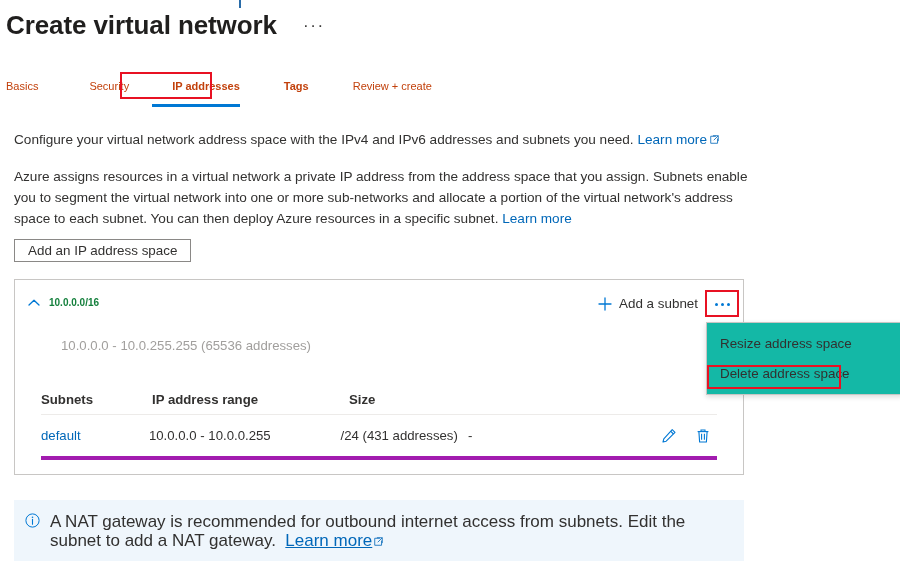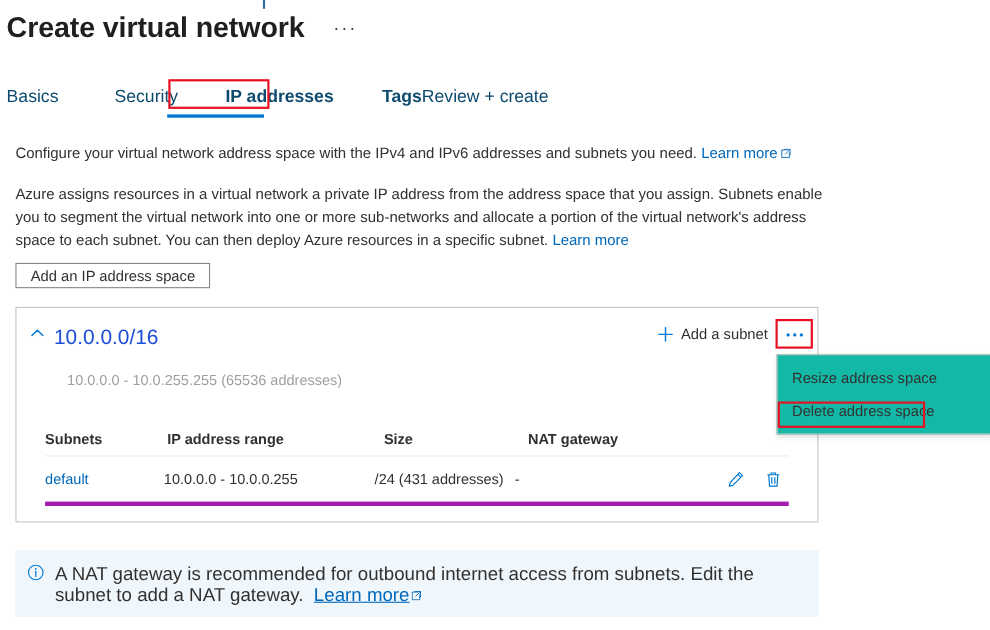--- a/index.html
+++ b/index.html
@@ -47,32 +47,32 @@
   }
 
   
   .tabs {
     position: absolute;
     left: 0px; top: 80px;
     display: flex;
     align-items: flex-start;
   }
   .tab {
-    font-size: 16px;
-    color: #0c4a6e;
+    font-size: 11px;
+    color: #c2410c;
     padding: 0 0 2px 0;
     white-space: nowrap;
     position: relative;
     text-align: right;
   }
   .tab-basics   { margin-left: 6px; }
   .tab-security { margin-left: 51px; }
   .tab-ipaddr   { margin-left: 43px; font-weight: 700; }
   .tab-tags     { margin-left: 44px; font-weight: bold; }
-  .tab-review   { }
+  .tab-review   { margin-left: 44px; }
 
   .tab-ipaddr-wrap {
     position: relative;
     display: inline-block;
   }
   .tab-hl-box {
     position: absolute;
     left: -9px; top: -8px;
     width: 92px; height: 27px;
     border: 2px solid #e81123;
@@ -139,22 +139,23 @@
   .chev-btn {
     position: absolute;
     left: 12px; top: 16px;
     width: 14px; height: 14px;
     cursor: pointer;
   }
   .chev-btn svg { display: block; }
   .addr-cidr {
     position: absolute;
     left: 34px; top: 17px;
-    font-size: 19px;
-    color: #1d4ed8;
+    font-size: 10px;
+    color: #15803d;
+    font-weight: bold;
   }
   .add-subnet {
     position: absolute;
     right: 45px; top: 16px;
     display: flex;
     align-items: center;
     cursor: pointer;
     white-space: nowrap;
   }
   .plus-ico {
@@ -358,21 +359,20 @@
     <div class="dots-hl"></div>
   </div>
 
   <div class="addr-range">10.0.0.0 - 10.0.255.255 (65536 addresses)</div>
 
   <div class="tbl">
     <div class="tbl-head">
       <div class="col-subnet">Subnets</div>
       <div class="col-range">IP address range</div>
       <div class="col-size">Size</div>
-      <div class="col-nat">NAT gateway</div>
       <div class="col-actions"></div>
     </div>
 
     <div class="tbl-row">
       <div class="col-subnet cell-link">default</div>
       <div class="col-range">10.0.0.0 - 10.0.0.255</div>
       <div class="col-size">/24 (431 addresses)</div>
       <div class="col-nat">-</div>
       <div class="col-actions">
         <span class="act-ico">

